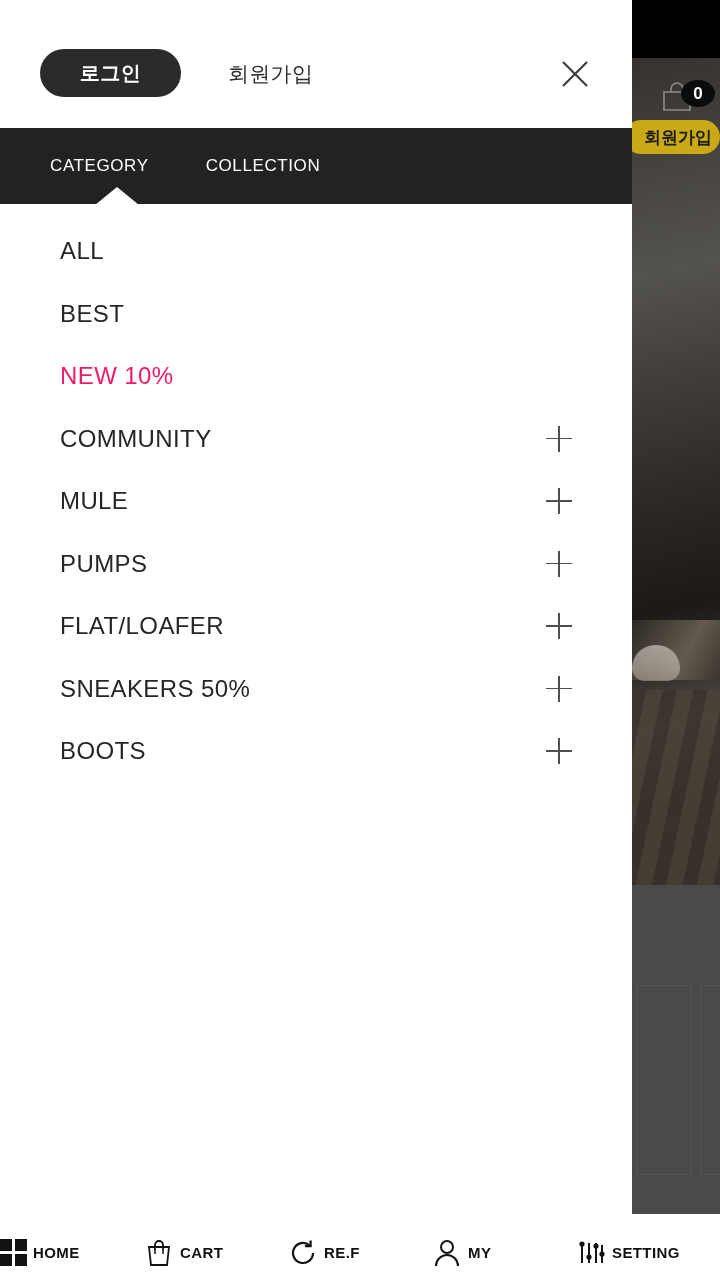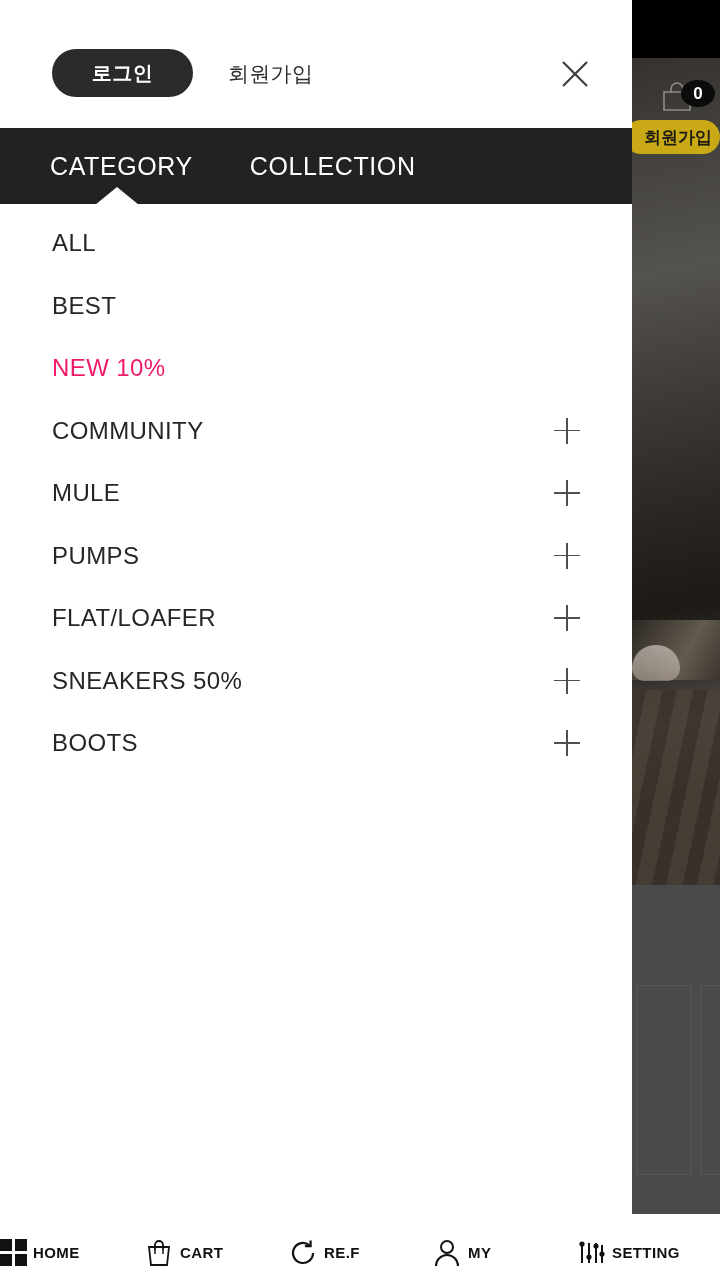--- a/index.html
+++ b/index.html
@@ -64,21 +64,21 @@
   
   #drawer {
     position:absolute; left:0; top:0; width:632px; height:1213px;
     background:#ffffff;
   }
   .drawer-top {
     position:relative; height:128px; background:#ffffff;
     display:flex; align-items:center;
   }
   .login-pill {
-    position:absolute; left:52px; top:49px;
+    position:absolute; left:40px; top:49px;
     width:141px; height:48px; border-radius:24px;
     background:#2b2b2b; color:#ffffff;
     font-size:20px; font-weight:700; letter-spacing:.5px;
     display:flex; align-items:center; justify-content:center;
     cursor:pointer;
   }
   .join-link {
     position:absolute; left:228px; top:60px;
     font-size:21px; color:#2b2b2b; letter-spacing:.3px; cursor:pointer;
   }
@@ -86,35 +86,35 @@
     position:absolute; left:556px; top:55px; width:38px; height:38px;
     display:flex; align-items:center; justify-content:center; cursor:pointer;
   }
 
   
   .tabbar {
     position:relative; height:76px; background:#222222;
     display:flex; align-items:center; padding-left:50px; gap:0;
   }
   .tab {
-    color:#ffffff; font-size:25px; letter-spacing:.6px;
+    color:#ffffff; font-size:17px; letter-spacing:.6px;
     cursor:pointer; white-space:nowrap;
   }
   .tab.t-category { margin-right:57px; }
   .tab.t-community { margin-right:45px; }
   .tab-pointer {
     position:absolute; left:95px; bottom:-1px;
     width:0; height:0;
     border-left:22px solid transparent;
     border-right:22px solid transparent;
     border-bottom:18px solid #ffffff;
   }
 
   
-  .catlist { padding:8px; }
+  .catlist { padding:16px; }
   .cat-row {
     position:relative; height:62.5px;
     display:flex; align-items:center; justify-content:space-between;
     padding:0 44px 0 44px; cursor:pointer;
   }
   .cat-label {
     font-size:24px; color:#262626; letter-spacing:.4px; white-space:nowrap;
   }
   .cat-row.accent .cat-label { color:#ee1a6a; }
   .plus-icon { width:26px; height:26px; position:relative; }

